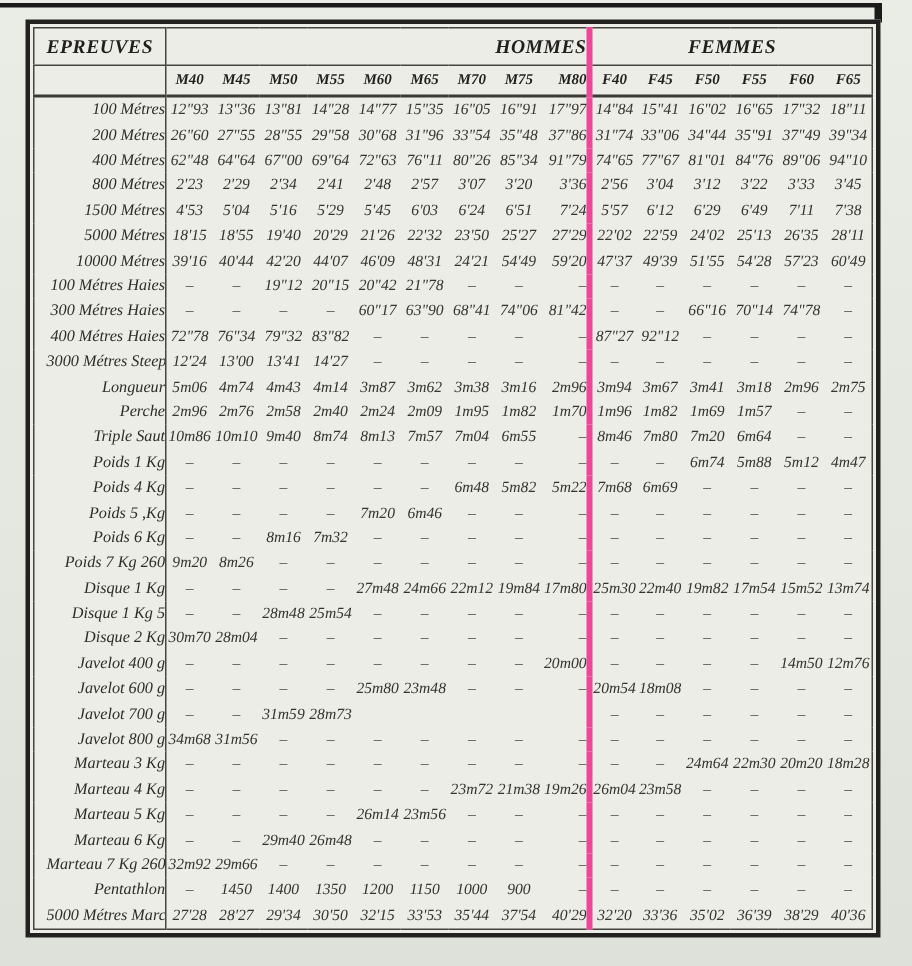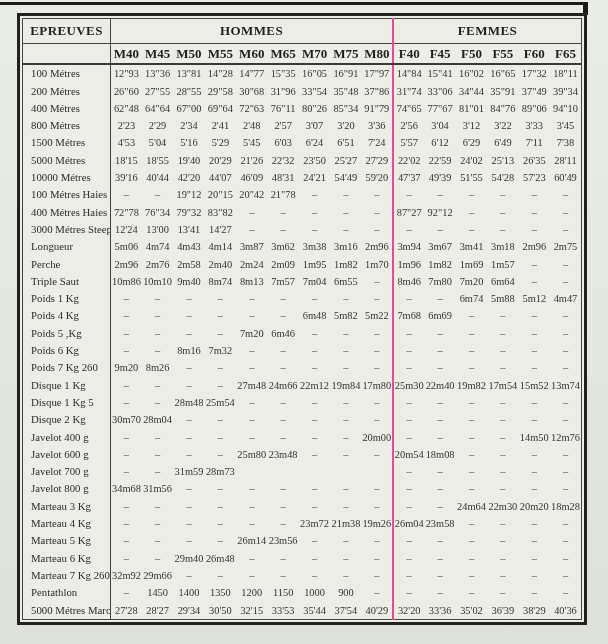--- a/index.html
+++ b/index.html
@@ -7,38 +7,39 @@
     width:608px;height:644px;position:relative;overflow:hidden;
     background:linear-gradient(180deg,#eaece6 0%,#e4e6e0 55%,#dee0da 100%);
     font-family:"Liberation Serif","DejaVu Serif",serif;
   }
   .topline{position:absolute;left:0;top:2px;width:587px;height:3px;background:#1b1b1b;}
   .topline-tick{position:absolute;left:583px;top:2px;width:5px;height:13px;background:#1b1b1b;}
   .frame{
     position:absolute;left:17px;top:13px;width:570px;height:612px;
     box-sizing:border-box;border:3px solid #222120;padding:2px;
     background:#ecede7;
+    font-style:italic;
   }
   table{
     width:100%;height:100%;border-collapse:collapse;table-layout:fixed;
     border:1px solid #46443f;
   }
   col.label-col{width:88px;}
   th{font-weight:bold;color:#211f1d;padding:0;white-space:nowrap;overflow:hidden;}
   tr.h1 th{font-size:13px;height:24px;border-bottom:1px solid #46443f;letter-spacing:.4px;}
-  tr.h2 th{font-size:13px;height:19px;border-bottom:2px solid #3b3935;}
+  tr.h2 th{font-size:10px;height:19px;border-bottom:2px solid #3b3935;}
   th.corner{border-right:1px solid #46443f;}
-  th.sep, td.sep{border-right:2px solid #ec4899;}
+  th.sep, td.sep{border-right:4px solid #ec4899;text-align:right;}
   td{
     font-size:10.4px;color:#35332e;text-align:center;
     white-space:nowrap;overflow:hidden;padding:0;
     height:15px;line-height:15px;
   }
   td.label{
-    text-align:left;padding-left:8px;font-size:10.8px;
+    text-align:right;padding-left:8px;font-size:10.8px;
     border-right:1px solid #46443f;color:#2e2c29;
   }
   td.dash{color:#47453f;}
 </style>
 </head>
 <body>
 
 <div class="topline"></div>
 <div class="topline-tick"></div>
 
@@ -226,20 +227,38 @@
           <td class="dash">–</td>
           <td class="sep dash">–</td>
           <td class="dash">–</td>
           <td class="dash">–</td>
           <td class="dash">–</td>
           <td class="dash">–</td>
           <td class="dash">–</td>
           <td class="dash">–</td>
         </tr>
         <tr>
+          <td class="label">300 Métres Haies</td>
+          <td class="dash">–</td>
+          <td class="dash">–</td>
+          <td class="dash">–</td>
+          <td class="dash">–</td>
+          <td>60"17</td>
+          <td>63"90</td>
+          <td>68"41</td>
+          <td>74"06</td>
+          <td class="sep">81"42</td>
+          <td class="dash">–</td>
+          <td class="dash">–</td>
+          <td>66"16</td>
+          <td>70"14</td>
+          <td>74"78</td>
+          <td class="dash">–</td>
+        </tr>
+        <tr>
           <td class="label">400 Métres Haies</td>
           <td>72"78</td>
           <td>76"34</td>
           <td>79"32</td>
           <td>83"82</td>
           <td class="dash">–</td>
           <td class="dash">–</td>
           <td class="dash">–</td>
           <td class="dash">–</td>
           <td class="sep dash">–</td>

